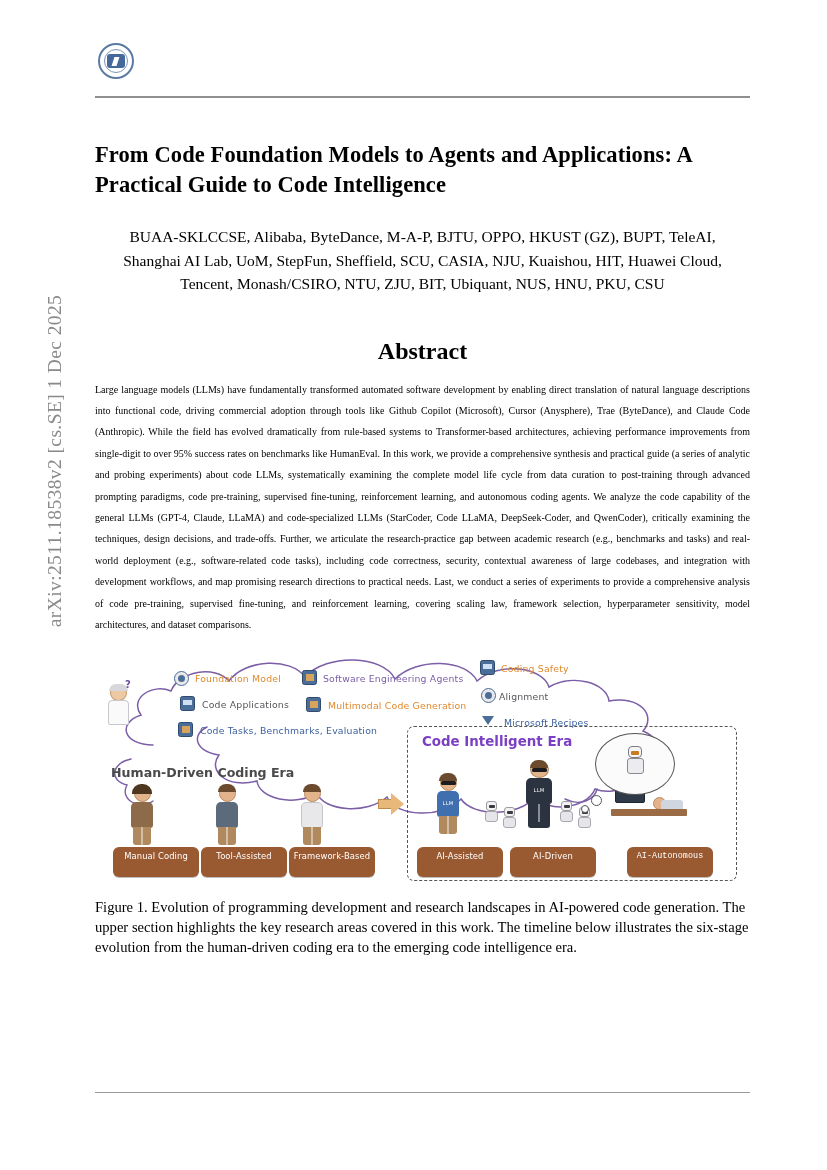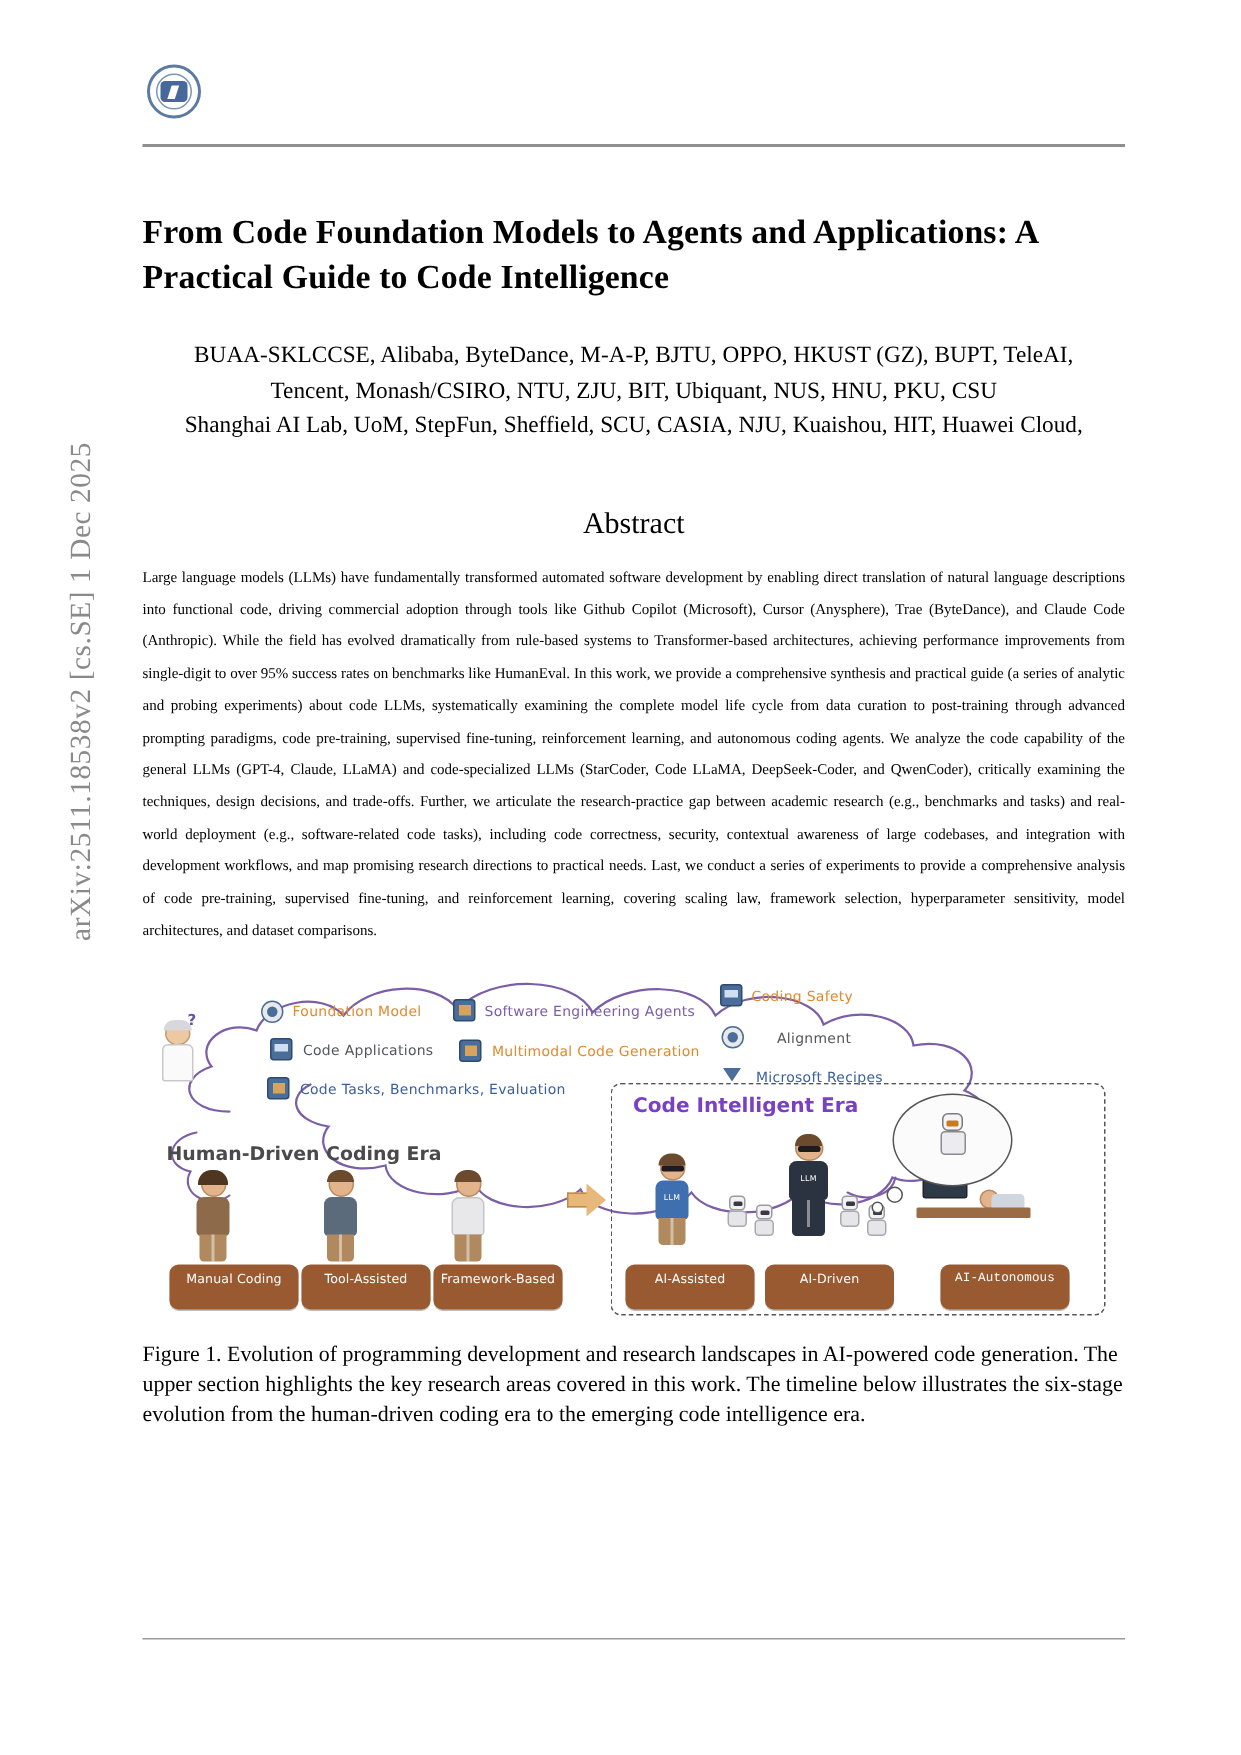--- a/index.html
+++ b/index.html
@@ -115,22 +115,22 @@
     line-height: 23.5px;
   }
   #author-list .author-line {
     display: block;
   }
 
   
   #abstract-heading {
     margin: 42px 0 0 0;
     text-align: center;
-    font-size: 20px;
-    font-weight: normal;
+    font-size: 24px;
+    font-weight: bold;
   }
   #abstract-body {
     margin: 14px 0 0 0;
     font-size: 10px;
     line-height: 21.4px;
     text-align: justify;
     text-justify: inter-word;
     hyphens: manual;
   }
 
@@ -620,22 +620,22 @@
       <div class="seal-inner"></div>
       <div class="seal-core"></div>
     </div>
     <div id="header-rule"></div>
   </div>
 
   <h1 id="paper-title">From Code Foundation Models to Agents and Applications: A Practical Guide to Code Intelligence</h1>
 
   <div id="author-list">
     <span class="author-line">BUAA-SKLCCSE, Alibaba, ByteDance, M-A-P, BJTU, OPPO, HKUST (GZ), BUPT, TeleAI,</span>
+    <span class="author-line">Shanghai AI Lab, UoM, StepFun, Sheffield, SCU, CASIA, NJU, Kuaishou, HIT, Huawei Cloud,</span>
     <span class="author-line">Tencent, Monash/CSIRO, NTU, ZJU, BIT, Ubiquant, NUS, HNU, PKU, CSU</span>
-    <span class="author-line">Shanghai AI Lab, UoM, StepFun, Sheffield, SCU, CASIA, NJU, Kuaishou, HIT, Huawei Cloud,</span>
   </div>
 
   <h2 id="abstract-heading">Abstract</h2>
   <p id="abstract-body">Large language models (LLMs) have fundamentally transformed automated software development by enabling direct translation of natural language descriptions into functional code, driving commercial adoption through tools like Github Copilot (Microsoft), Cursor (Anysphere), Trae (ByteDance), and Claude Code (Anthropic). While the field has evolved dramatically from rule-based systems to Transformer-based architectures, achieving performance improvements from single-digit to over 95% success rates on benchmarks like HumanEval. In this work, we provide a comprehensive synthesis and practical guide (a series of analytic and probing experiments) about code LLMs, systematically examining the complete model life cycle from data curation to post-training through advanced prompting paradigms, code pre-training, supervised fine-tuning, reinforcement learning, and autonomous coding agents. We analyze the code capability of the general LLMs (GPT-4, Claude, LLaMA) and code-specialized LLMs (StarCoder, Code LLaMA, DeepSeek-Coder, and QwenCoder), critically examining the techniques, design decisions, and trade-offs. Further, we articulate the research-practice gap between academic research (e.g., benchmarks and tasks) and real-world deployment (e.g., software-related code tasks), including code correctness, security, contextual awareness of large codebases, and integration with development workflows, and map promising research directions to practical needs. Last, we conduct a series of experiments to provide a comprehensive analysis of code pre-training, supervised fine-tuning, and reinforcement learning, covering scaling law, framework selection, hyperparameter sensitivity, model architectures, and dataset comparisons.</p>
 
   <div id="figure-block">
     <div id="figure-canvas">
 
       <svg class="fig-svg" width="655" height="240" viewBox="0 0 655 240">
         <path d="M 58 96
@@ -677,21 +677,21 @@
       <div class="cloud-icon screen" style="left:385px; top:11px;"></div>
       <div class="cloud-label cl-orange" style="left:406px; top:14px;">Coding Safety</div>
 
       <div class="cloud-icon screen" style="left:85px; top:47px;"></div>
       <div class="cloud-label cl-gray" style="left:107px; top:50px;">Code Applications</div>
 
       <div class="cloud-icon book" style="left:211px; top:48px;"></div>
       <div class="cloud-label cl-orange" style="left:233px; top:51px;">Multimodal Code Generation</div>
 
       <div class="cloud-icon round" style="left:386px; top:39px;"></div>
-      <div class="cloud-label cl-gray" style="left:423px; top:42px;">Alignment</div>
+      <div class="cloud-label cl-gray" style="left:404px; top:42px;">Alignment</div>
 
       <div class="cloud-icon book" style="left:83px; top:73px;"></div>
       <div class="cloud-label cl-blue" style="left:105px; top:76px;">Code Tasks,  Benchmarks,  Evaluation</div>
 
       <div class="cloud-icon funnel" style="left:386px; top:65px;"></div>
       <div class="cloud-label cl-blue" style="left:409px; top:68px;">Microsoft Recipes</div>
 
       <div class="era-heading" id="era-heading-human">Human-Driven Coding Era</div>
 
       <div class="person p-caveman" style="left:30px; top:136px;">

